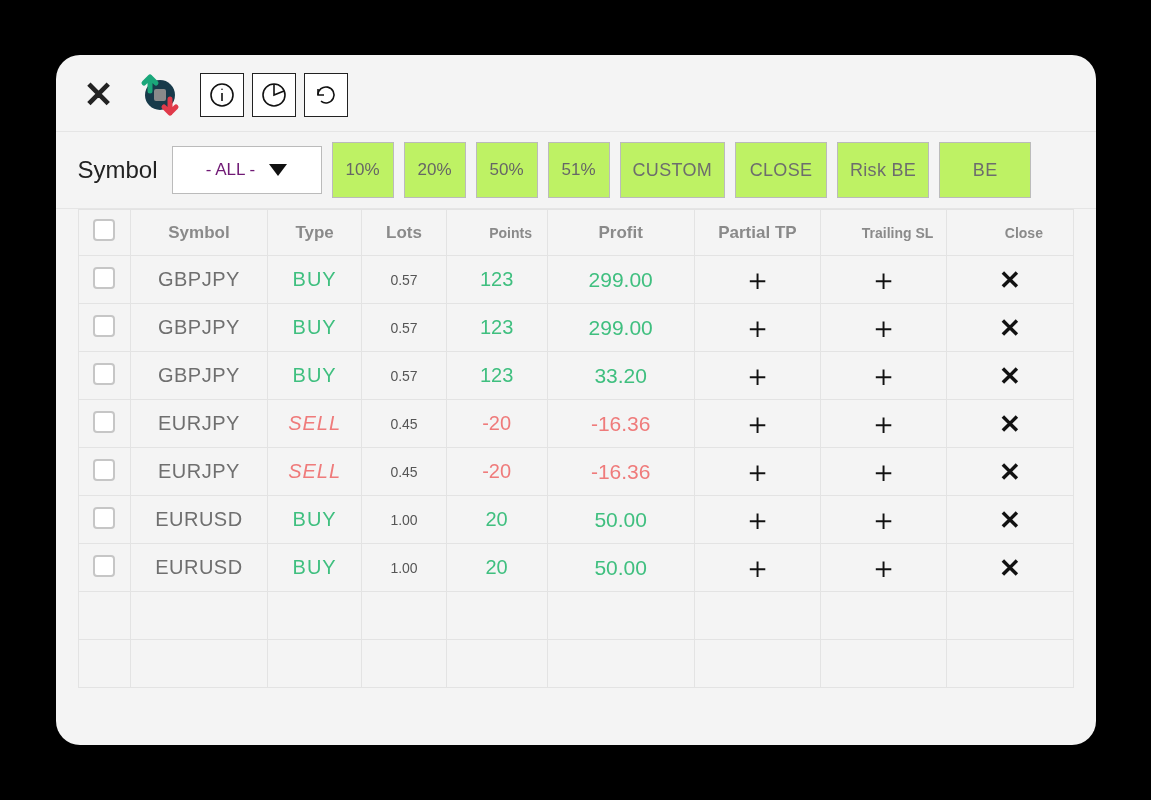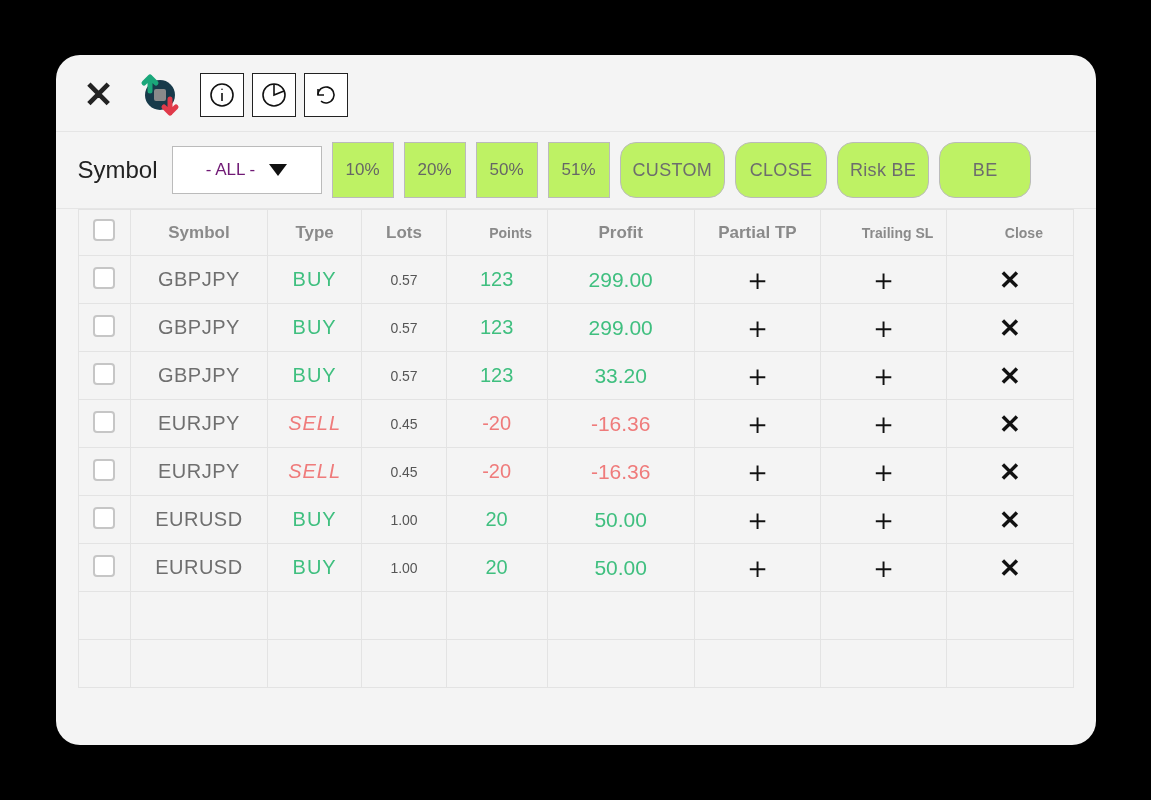--- a/index.html
+++ b/index.html
@@ -102,21 +102,21 @@
     padding: 0 12px;
     border: 1px solid #bbb;
     background: #bef264;
     display: inline-flex;
     align-items: center;
     justify-content: center;
     font-size: 17px;
     color: #666;
     cursor: pointer;
   }
-  .chip.wide { min-width: 92px; border-radius: 16px; }
+  .chip.wide { min-width: 92px; }
   .chip.txt { font-size: 18px; color: #6d6d6d; letter-spacing: 0.3px; }
 
   
   .grid {
     flex: 1;
     overflow: hidden;
     padding: 0 22px 16px 22px;
   }
   table {
     width: 100%;

